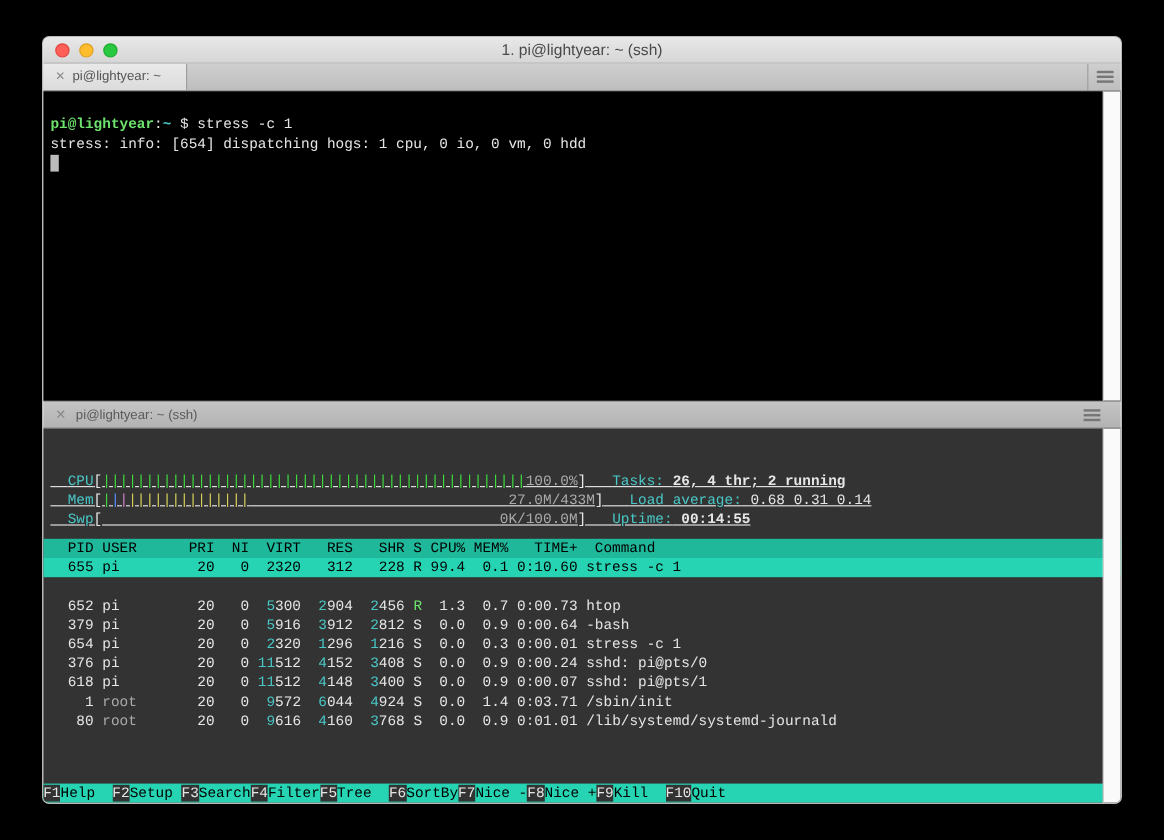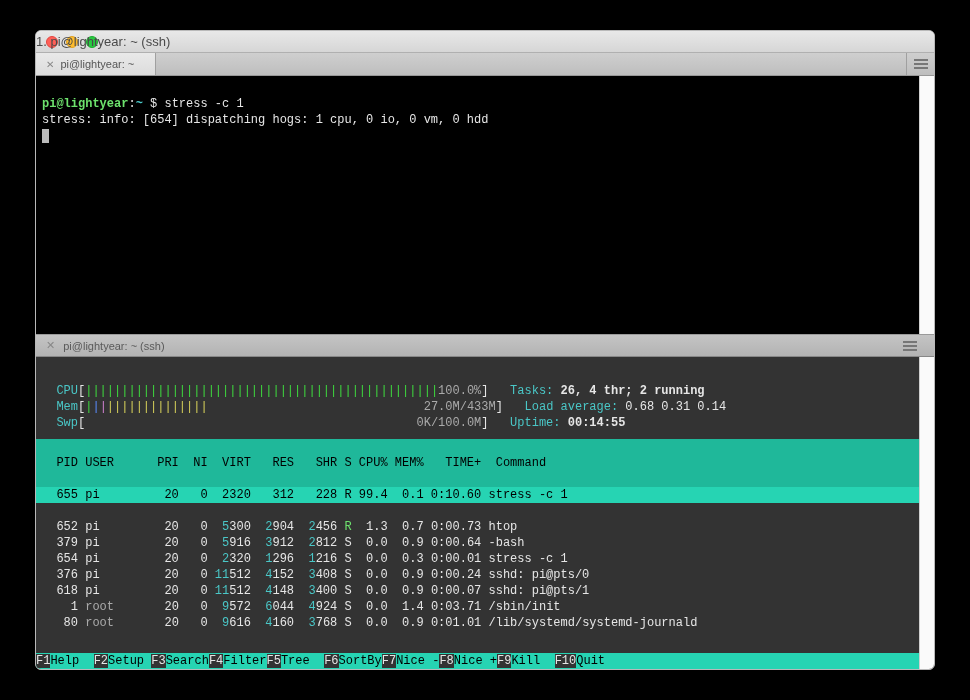--- a/index.html
+++ b/index.html
@@ -37,20 +37,21 @@
     gap: 8px;
     padding-left: 10px;
   }
   .dot { width: 12px; height: 12px; border-radius: 50%; }
   .dot.red { background: #ff5f57; border: 0.5px solid #e24640; }
   .dot.yellow { background: #ffbd2e; border: 0.5px solid #dfa123; }
   .dot.green { background: #28c940; border: 0.5px solid #1dac2f; }
   .title {
     position: absolute;
     left: 0; right: 0;
+    text-align: center;
     font-family: -apple-system, Helvetica, Arial, sans-serif;
     font-size: 13px;
     color: #4a4a4a;
     pointer-events: none;
   }
   .tabstrip {
     height: 23px;
     background: linear-gradient(#cfcfcf, #bebebe);
     border-bottom: 1px solid #989898;
     display: flex;
@@ -153,21 +154,21 @@
   .cursor {
     display: inline-block;
     width: 7px; height: 14px;
     background: #bbbbbb;
     vertical-align: text-bottom;
   }
 
   .header-row {
     background: #1fb89a;
     color: #000;
-    padding: 16px;
+    padding: 0;
     margin: 0 -6px 0 -6px;
     padding-left: 6px;
     padding-right: 21px;
   }
   .sel-row {
     background: #26d4b3;
     color: #000;
     margin: 0 -6px 16px -6px;
     padding-left: 6px;
     padding-right: 21px;
@@ -186,21 +187,21 @@
     overflow: hidden;
   }
   .fkeys .fk { color: #e6e6e6; background: #333333; }
 
   
   .bar-seg-g { color: #3eda3e; }
   .bar-seg-b { color: #5a8dff; }
   .bar-seg-m { color: #d080d0; }
   .bar-seg-y { color: #d6d05a; }
 
-  .meters { margin-bottom: 8px; margin-top: 6px; }
+  .meters { margin-bottom: 8px; margin-top: 16px; text-decoration: underline; }
 </style>
 </head>
 <body>
 
 <div class="window">
 
   <div class="titlebar">
     <div class="traffic">
       <div class="dot red"></div>
       <div class="dot yellow"></div>

